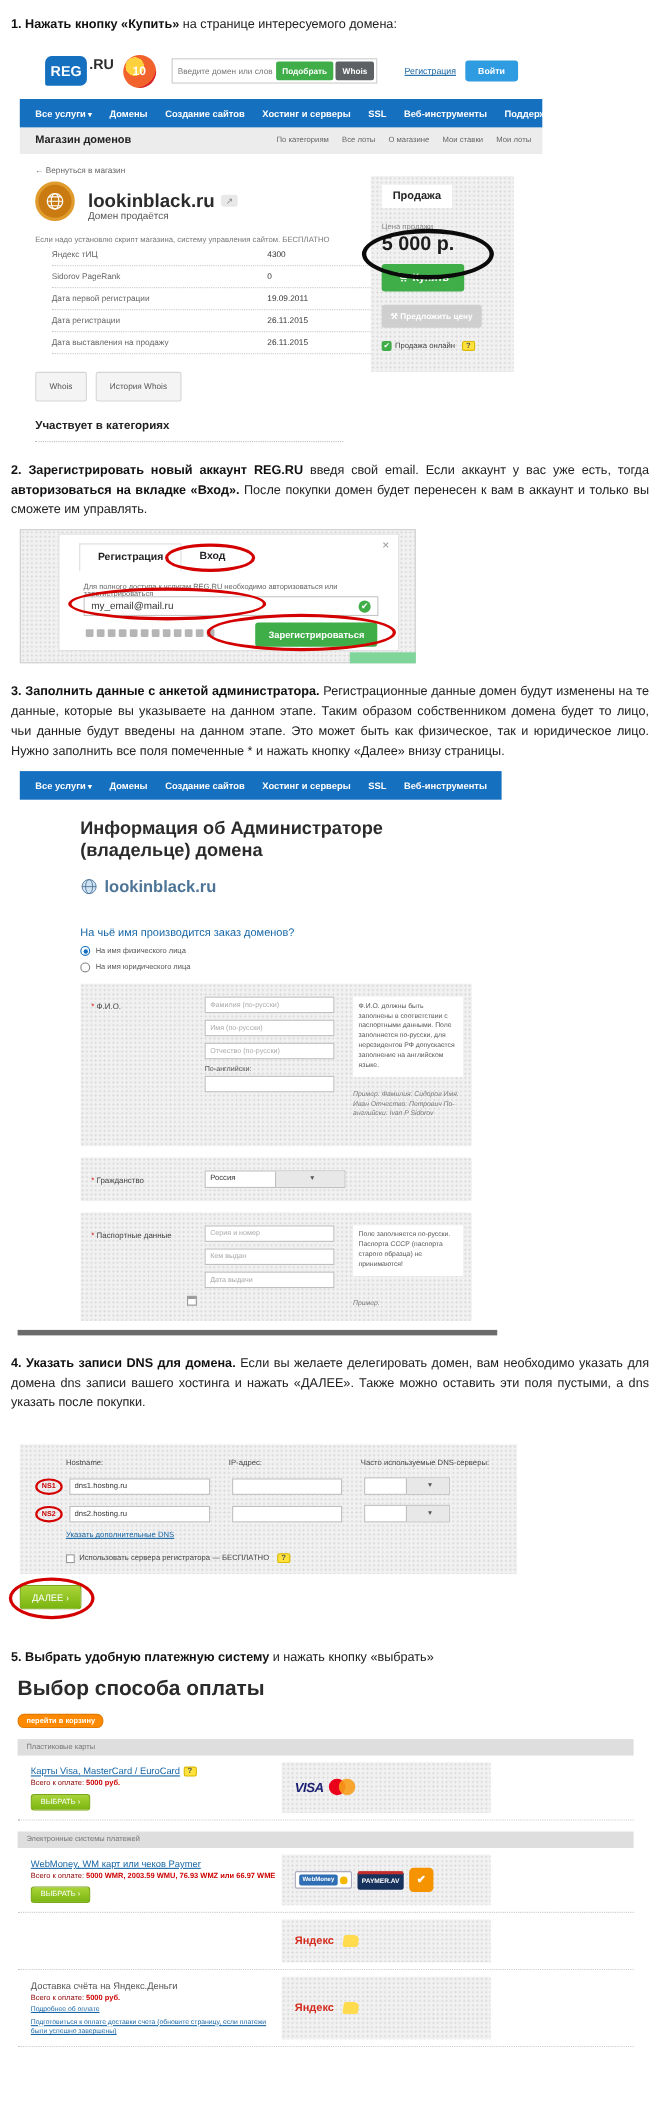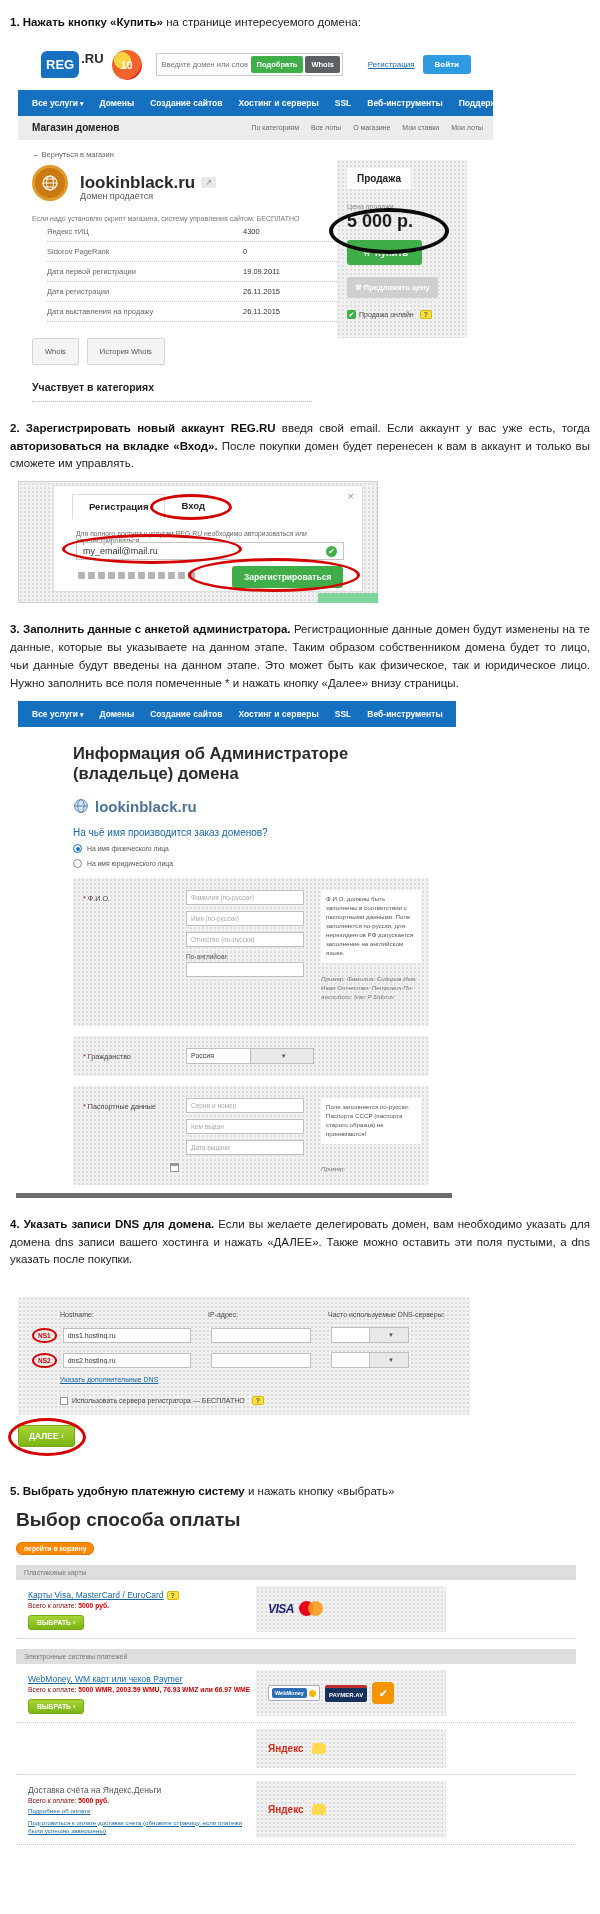--- a/index.html
+++ b/index.html
@@ -74,21 +74,21 @@
   .msocial i{width:7px;height:7px;background:#b5b5b5;display:inline-block;border-radius:1px}
   .mreg-btn{position:absolute;left:178px;top:80px;background:#3fae49;color:#fff;border:0;font-size:8.5px;font-weight:bold;padding:6px 12px;border-radius:3px;cursor:pointer}
   .pagefrag{position:absolute;right:-1px;bottom:-1px;width:60px;height:10px;background:#7fd59a}
   
   .shot3{width:580px}
   .nav2{margin-left:18px;width:438px;overflow:hidden}
   .f3{margin-left:73px}
   .f3 h2{font-size:16.5px;color:#2b2b2b;line-height:1.25;margin-top:16px;width:330px}
   .dom2{display:flex;align-items:center;gap:6px;margin-top:14px}
   .dom2 span{font-size:15px;color:#4d7496;font-weight:bold}
-  .q-blue{color:#1766a6;font-size:10px;margin-top:12px}
+  .q-blue{color:#1766a6;font-size:10px;margin-top:28px}
   .radio-row{display:flex;align-items:center;gap:5px;margin-top:6px}
   .radio{width:9px;height:9px;border-radius:50%;border:1px solid #888;background:#fff;display:inline-block;position:relative;cursor:pointer}
   .radio.on{border-color:#1570bf}
   .radio.on::after{content:"";position:absolute;left:2px;top:2px;width:4px;height:4px;border-radius:50%;background:#1570bf}
   .radio-row label{font-size:6.8px;color:#555;cursor:pointer}
   .fbox{width:356px;margin-top:10px;padding:12px 10px;position:relative;border-radius:2px}
   .fbox .flabel{font-size:7.2px;color:#444;width:100px;display:inline-block;vertical-align:top;padding-top:4px}
   .fbox .red{color:#c00}
   .finputs{display:inline-block;vertical-align:top}
   .finputs input,.pbox input{display:block;width:118px;border:1px solid #bfbfbf;font-size:6.5px;padding:3px 4px;margin-bottom:6px;color:#555;background:#fff;font-family:"Liberation Sans",sans-serif}
@@ -106,21 +106,21 @@
   .dnshead{display:flex;font-size:7px;color:#444}
   .dnshead .c1{width:148px;margin-left:28px}.dnshead .c2{width:120px}.dnshead .c3{width:140px}
   .dnsrow{display:flex;align-items:center;margin-top:9px}
   .nstag{display:inline-block;border:2px solid #d40000;border-radius:50%;color:#c00;font-size:6.5px;font-weight:bold;padding:2px 4px;margin-right:6px}
   .dnsrow input{border:1px solid #bfbfbf;background:#fff;font-size:7px;color:#333;padding:3px 4px;width:128px;margin-right:20px;font-family:"Liberation Sans",sans-serif}
   .dnsrow input.ip{width:100px}
   .dns-link{font-size:7px;margin-left:28px;margin-top:8px;display:inline-block}
   .dnschk{display:flex;align-items:center;gap:4px;margin:12px 0 0 28px;font-size:7px;color:#444}
   .cbox{width:8px;height:8px;border:1px solid #999;background:#fff;display:inline-block;cursor:pointer}
   .dalee-wrap{position:relative;height:40px;margin:10px 0 0 18px}
-  .btn-lime{background:linear-gradient(#a8d437,#7ab511);color:#fff;border:1px solid #7aa812;font-size:8.5px;font-weight:bold;padding:5px 10px;border-radius:3px;cursor:pointer}
+  .btn-lime{background:linear-gradient(#a8d437,#7ab511);color:#fff;border:1px solid #7aa812;font-size:8.5px;font-weight:normal;padding:5px 10px;border-radius:3px;cursor:pointer}
   
   .pay{margin-left:16px;width:560px}
   .pay h1{font-size:19px;color:#2b2b2b;margin:6px 0 10px}
   .cart-btn{background:#ff8a00;color:#fff;border:1px solid #e07a00;font-size:6.8px;font-weight:bold;padding:2px 7px;border-radius:6px;cursor:pointer}
   .online-note{color:#8b0000;font-weight:bold;font-size:9.5px;margin:4px 0 10px}
   .pgroup{background:#dedede;color:#777;font-size:6.8px;padding:4px 8px;margin-top:10px}
   .prow{display:flex;border-bottom:1px dotted #ccc;padding:8px 0 8px 12px;position:relative;min-height:52px}
   .prow .pleft{width:228px}
   .pname{font-size:8.5px}
   .ptotal{font-size:6.8px;color:#8b0000;margin-top:2px}

